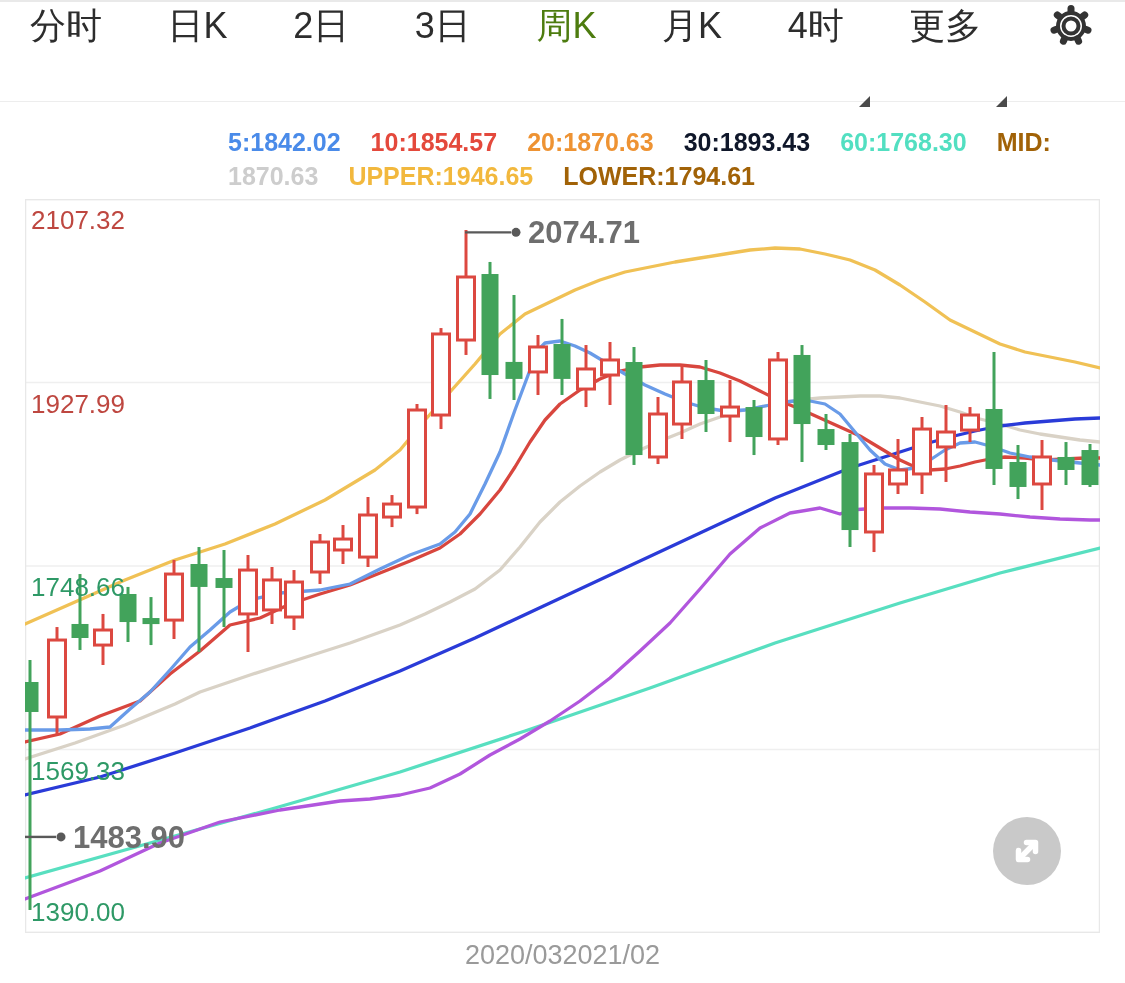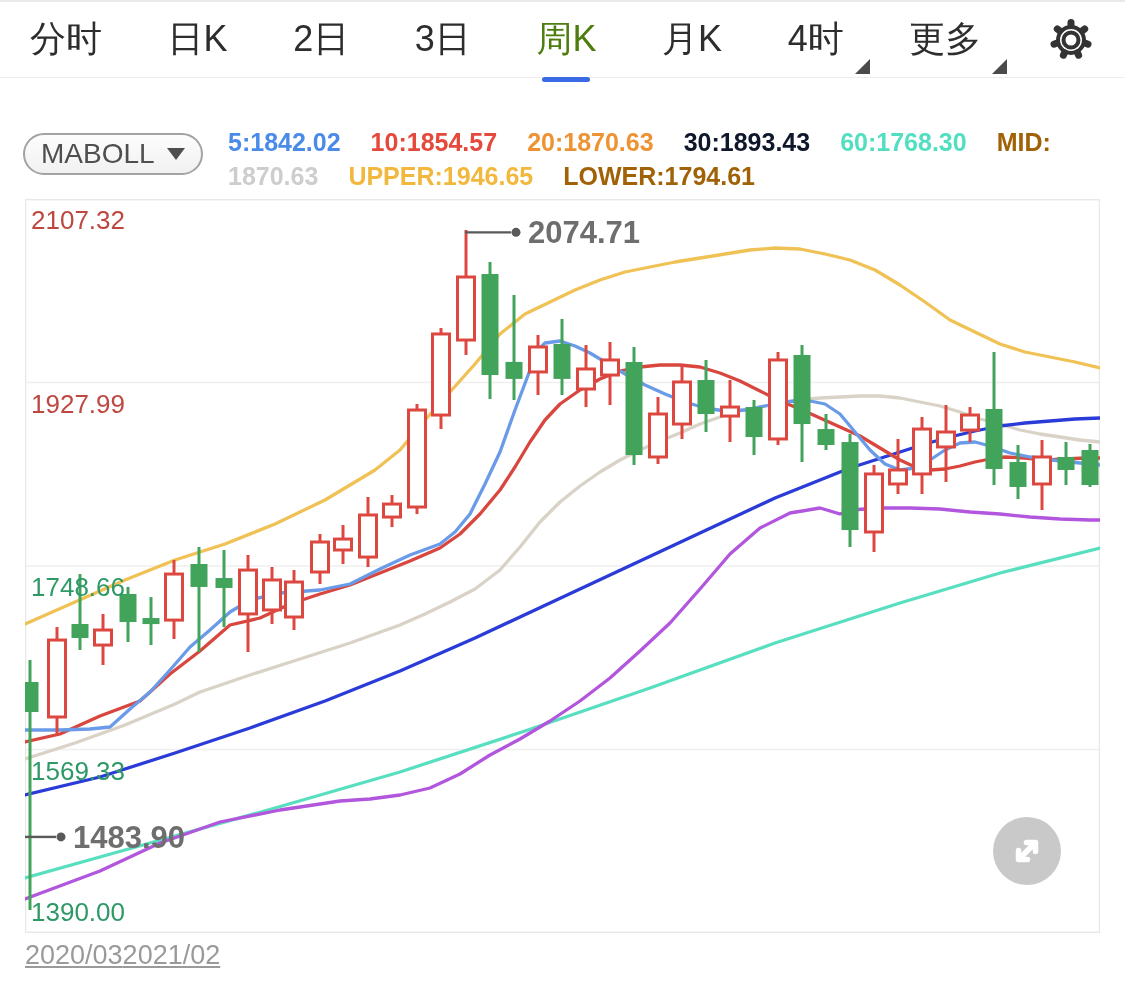--- a/index.html
+++ b/index.html
@@ -1,20 +1,20 @@
 <!DOCTYPE html>
 <html><head>
 <meta charset="utf-8">
 <style>
   html,body{margin:0;padding:0;background:#fff;}
   .app{position:relative;width:1125px;height:983px;background:#fff;overflow:hidden;
        font-family:"Liberation Sans","DejaVu Sans",sans-serif;border-top:2px solid #e9e9e9;}
   
-  .tab-bar{position:absolute;left:0;top:0;width:1125px;height:76px;display:flex;
-           align-items:center;justify-content:space-between;padding:0 30px;box-sizing:border-box;
+  .tab-bar{position:absolute;left:0;top:0;width:1125px;height:100px;display:flex;
+           justify-content:space-between;padding:0 30px;box-sizing:border-box;
            border-bottom:1px solid #ededed;background:#fff;}
   .tab{position:relative;font-size:36px;color:#2d2d2d;cursor:pointer;white-space:nowrap;}
   .tab.active{color:#4d7c0f;font-weight:normal;}
   .tab.active::after{content:"";position:absolute;left:50%;transform:translateX(-50%);
            bottom:-18px;width:48px;height:5px;border-radius:3px;background:#3a6be4;}
   .tab-caret{position:absolute;right:-26px;bottom:-10px;width:0;height:0;
            border-left:15px solid transparent;border-bottom:15px solid #4a4a4a;}
   .gear-btn{width:48px;height:48px;cursor:pointer;display:flex;align-items:center;}
   
   .indicator-bar{position:absolute;left:0;top:105px;width:1125px;height:92px;background:#fff;}
@@ -25,21 +25,21 @@
   .caret-down{width:0;height:0;border-left:9px solid transparent;border-right:9px solid transparent;
         border-top:12px solid #4f4f4f;}
   .ind-rows{position:absolute;left:228px;top:18px;}
   .ind-row{display:flex;gap:30px;font-size:25px;font-weight:bold;height:34px;align-items:center;text-align:right;}
   
   .chart{position:absolute;left:25px;top:197px;width:1075px;height:734px;cursor:crosshair;}
   .chart svg{display:block;width:1075px;height:734px;}
   .expand-btn{position:absolute;left:968px;top:618px;width:68px;height:68px;border-radius:50%;
         background:#c9c9c9;cursor:pointer;display:flex;align-items:center;justify-content:center;}
   .x-axis{position:absolute;left:25px;top:938px;width:1075px;display:flex;
-        justify-content:flex-start;font-size:27px;color:#9a9a9a;text-decoration:underline;}
+        justify-content:center;font-size:27px;color:#9a9a9a;}
 </style>
 </head>
 <body>
 
 <div class="app">
 
   <div class="tab-bar">
     <div class="tab"><span>分时</span></div>
       <div class="tab"><span>日K</span></div>
       <div class="tab"><span>2日</span></div>
@@ -61,24 +61,20 @@
             <line x1="9.4" y1="27.3" x2="7" y2="28.2"></line>
             <line x1="12.3" y1="14.6" x2="10.3" y2="13"></line>
           </g>
           <circle cx="24" cy="24" r="7.5" stroke-width="4" fill="#fff"></circle>
         </g>
       </svg>
     </div>
   </div>
 
   <div class="indicator-bar">
-    <button class="pill">
-      <span>MABOLL</span>
-      <span class="caret-down"></span>
-    </button>
     <div class="ind-rows">
       <div class="ind-row">
           <span style="color: rgb(74, 139, 233);">5:1842.02</span>
           <span style="color: rgb(228, 73, 60);">10:1854.57</span>
           <span style="color: rgb(238, 147, 51);">20:1870.63</span>
           <span style="color: #0f172a;">30:1893.43</span>
           <span style="color: rgb(82, 223, 193);">60:1768.30</span>
           <span style="color: #a16207;">MID:</span>
         </div>
       <div class="ind-row">

